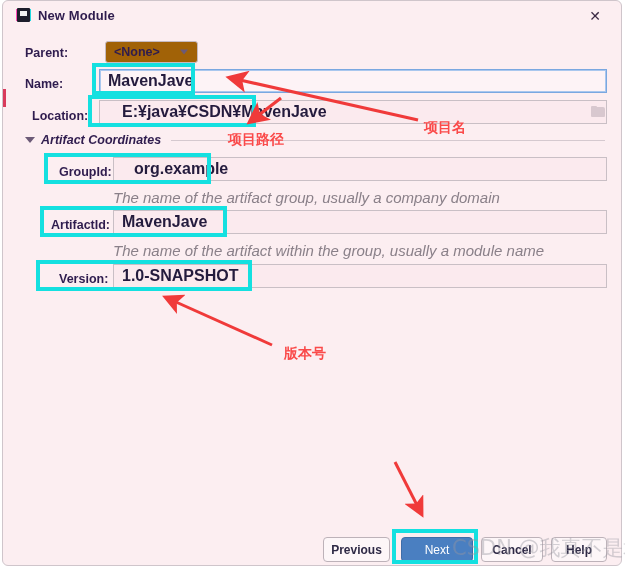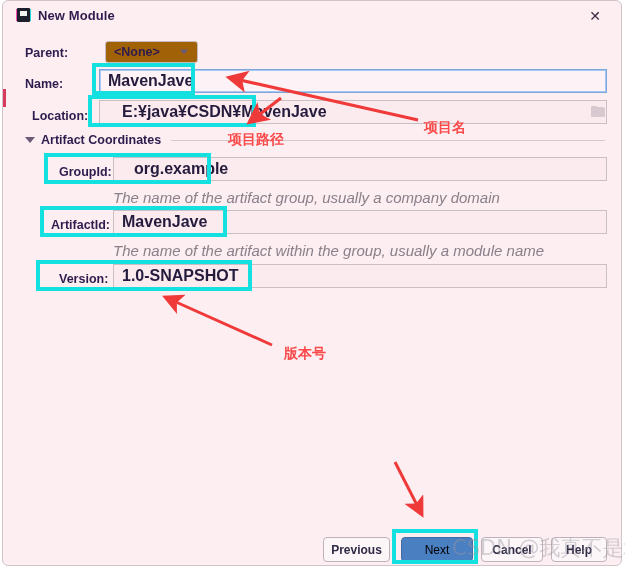--- a/index.html
+++ b/index.html
@@ -203,20 +203,21 @@
     border-left: 5px solid transparent;
     border-right: 5px solid transparent;
     border-top: 6px solid #6c5a77;
     margin-right: 6px;
   }
   .section-header .sh-text {
     font-size: 12.5px;
     font-weight: bold;
     color: #2f1c4e;
     white-space: nowrap;
+    font-style: italic;
   }
   .section-header .sh-line {
     flex: 1;
     height: 1px;
     background: #d5c9cf;
     margin-left: 10px;
   }
 
   .hint {
     position: absolute;
@@ -241,21 +242,21 @@
   }
   .btn.secondary {
     background: #fdf6f8;
     border: 1px solid #bdb2b9;
     color: #2f2a46;
     font-weight: bold;
   }
   .btn.primary {
     background: #4a7fc1;
     border: 1px solid #3f6da8;
-    color: #000000;
+    color: #ffffff;
   }
 
   
   .cyan-box {
     position: absolute;
     border: 4px solid #14e0e0;
     box-sizing: border-box;
     pointer-events: none;
     z-index: 6;
   }

